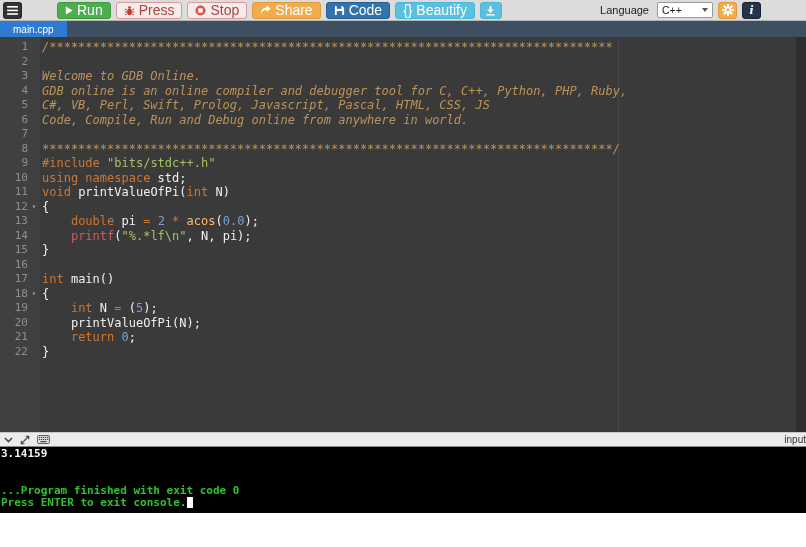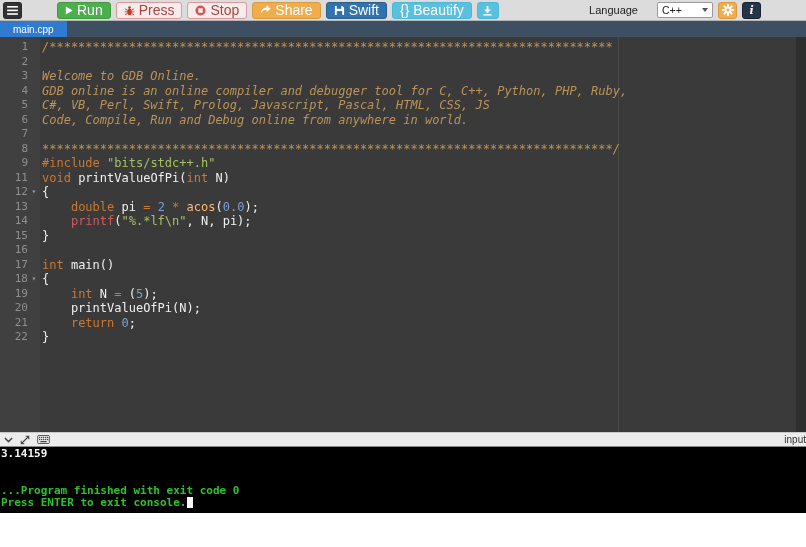--- a/index.html
+++ b/index.html
@@ -19,21 +19,21 @@
   .btn-light { background:#f7ecec; border-color:#d89a9a; color:#a94442; }
   .btn-share { background:#f0ad4e; border-color:#de9a3a; color:#fff; }
   .btn-save { background:#3174ad; border-color:#285f8f; color:#fff; }
   .btn-beautify { background:#5bc0de; border-color:#46b8da; color:#fff;text-align:center; }
   .btn-download { background:#5bc0de; border-color:#46b8da; width:22px; padding:0; }
   .btn-gear { background:#f0ad4e; border-color:#de9a3a; width:19px; padding:0; }
   .btn-info { background:#233547; border-color:#15222f; width:19px; padding:0; color:#fff;
               font-size:11px; font-weight:bold; font-family:"DejaVu Serif", serif; font-style:italic;
               margin-right:42px; }
   .spacer { flex:1; }
-  .lang-label { font-size:11px; color:#222; margin-right:14px; }
+  .lang-label { font-size:11px; color:#222; margin-right:3px; }
   .select { display:inline-flex; align-items:center; justify-content:space-between; width:56px;
             height:16px; background:#fff; border:1px solid #999; border-radius:2px;
             font-size:10.5px; color:#222; padding:0 4px; cursor:pointer; }
   .caret { width:0; height:0; border-left:3.5px solid transparent; border-right:3.5px solid transparent;
            border-top:4px solid #555; }
 
   
   .tabbar { height:16px; background:#3e4f61; display:flex; align-items:stretch; }
   .tab { display:flex; align-items:center; padding:0 13px; font-size:10px; color:#fff;
          background:#2e7bd0; cursor:pointer; }
@@ -129,21 +129,21 @@
     </button>
 
     <button class="btn btn-save">
       <span class="ico">
         <svg width="11" height="11" viewBox="0 0 12 12">
             <path d="M1 1h8l2 2v8H1z" fill="#fff"></path>
             <rect x="3" y="1" width="5" height="3.2" fill="#3174ad"></rect>
             <rect x="3" y="6.6" width="6" height="4.4" fill="#3174ad"></rect>
           </svg>
       </span>
-      <span>Swift</span>
+      <span>Code</span>
     </button>
 
     <button class="btn btn-beautify">
       <span>{} Beautify</span>
     </button>
 
     <button class="btn btn-download">
       <span class="ico">
         <svg width="11" height="11" viewBox="0 0 12 12" fill="#fff">
             <path d="M5 1h2v4h2.6L6 9 2.4 5H5z"></path>
@@ -188,20 +188,21 @@
     <div class="code-lines">
         <div class="code-line"><span class="ln">1</span><span class="fold"></span><span class="line-content"><span class="tok-com">/******************************************************************************</span></span></div>
         <div class="code-line"><span class="ln">2</span><span class="fold"></span><span class="line-content"></span></div>
         <div class="code-line"><span class="ln">3</span><span class="fold"></span><span class="line-content"><span class="tok-com">Welcome to GDB Online.</span></span></div>
         <div class="code-line"><span class="ln">4</span><span class="fold"></span><span class="line-content"><span class="tok-com">GDB online is an online compiler and debugger tool for C, C++, Python, PHP, Ruby,</span></span></div>
         <div class="code-line"><span class="ln">5</span><span class="fold"></span><span class="line-content"><span class="tok-com">C#, VB, Perl, Swift, Prolog, Javascript, Pascal, HTML, CSS, JS</span></span></div>
         <div class="code-line"><span class="ln">6</span><span class="fold"></span><span class="line-content"><span class="tok-com">Code, Compile, Run and Debug online from anywhere in world.</span></span></div>
         <div class="code-line"><span class="ln">7</span><span class="fold"></span><span class="line-content"></span></div>
         <div class="code-line"><span class="ln">8</span><span class="fold"></span><span class="line-content"><span class="tok-com">*******************************************************************************/</span></span></div>
         <div class="code-line"><span class="ln">9</span><span class="fold"></span><span class="line-content"><span class="tok-kw">#include</span><span> </span><span class="tok-str">"bits/stdc++.h"</span></span></div>
+        <div class="code-line"><span class="ln">10</span><span class="fold"></span><span class="line-content"><span class="tok-kw">using</span><span> </span><span class="tok-kw">namespace</span><span> std;</span></span></div>
         <div class="code-line"><span class="ln">11</span><span class="fold"></span><span class="line-content"><span class="tok-kw">void</span><span> printValueOfPi(</span><span class="tok-kw">int</span><span> N)</span></span></div>
         <div class="code-line"><span class="ln">12</span><span class="fold">▾</span><span class="line-content"><span>{</span></span></div>
         <div class="code-line"><span class="ln">13</span><span class="fold"></span><span class="line-content"><span>    </span><span class="tok-kw">double</span><span> pi </span><span class="tok-op">=</span><span> </span><span class="tok-num">2</span><span> </span><span class="tok-op">*</span><span> </span><span class="tok-fn">acos</span><span>(</span><span class="tok-num">0.0</span><span>);</span></span></div>
         <div class="code-line"><span class="ln">14</span><span class="fold"></span><span class="line-content"><span>    </span><span class="tok-io">printf</span><span>(</span><span class="tok-str">"%.*lf\n"</span><span>, N, pi);</span></span></div>
         <div class="code-line"><span class="ln">15</span><span class="fold"></span><span class="line-content"><span>}</span></span></div>
         <div class="code-line"><span class="ln">16</span><span class="fold"></span><span class="line-content"></span></div>
         <div class="code-line"><span class="ln">17</span><span class="fold"></span><span class="line-content"><span class="tok-kw">int</span><span> main()</span></span></div>
         <div class="code-line"><span class="ln">18</span><span class="fold">▾</span><span class="line-content"><span>{</span></span></div>
         <div class="code-line"><span class="ln">19</span><span class="fold"></span><span class="line-content"><span>    </span><span class="tok-kw">int</span><span> N </span><span class="tok-op">=</span><span> (</span><span class="tok-num">5</span><span>);</span></span></div>
         <div class="code-line"><span class="ln">20</span><span class="fold"></span><span class="line-content"><span>    printValueOfPi(N);</span></span></div>

